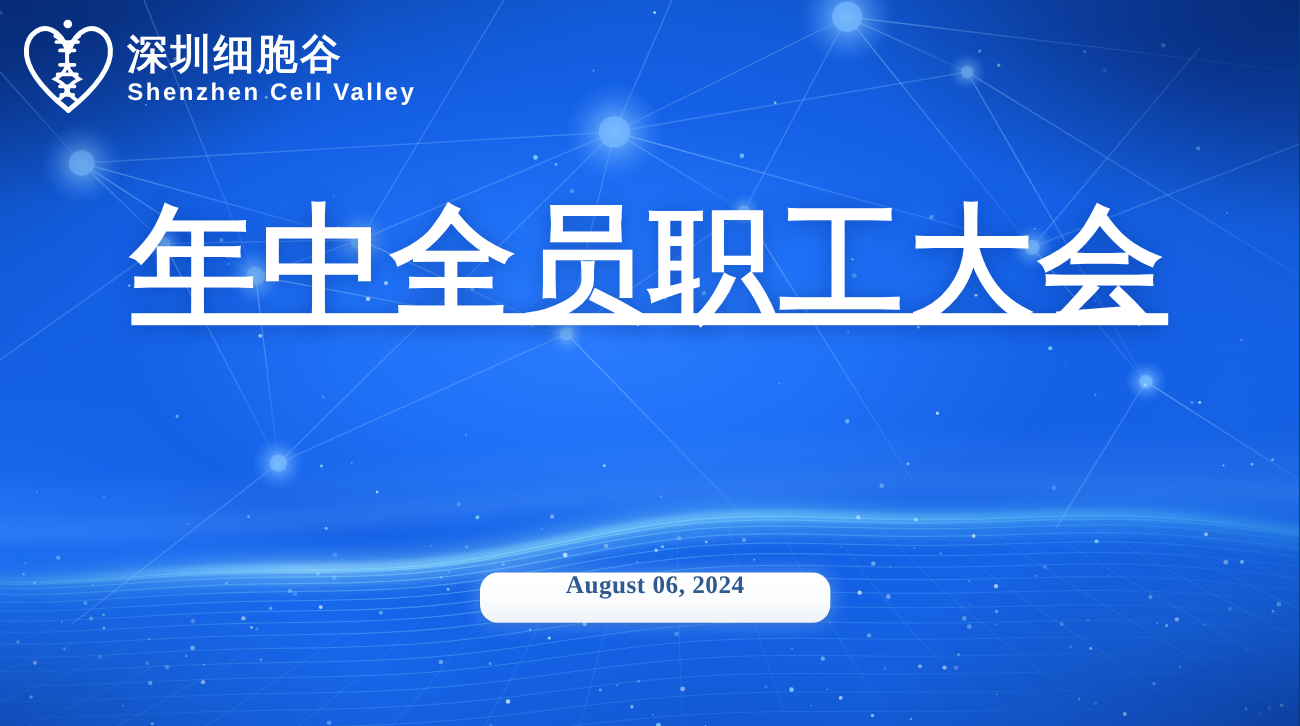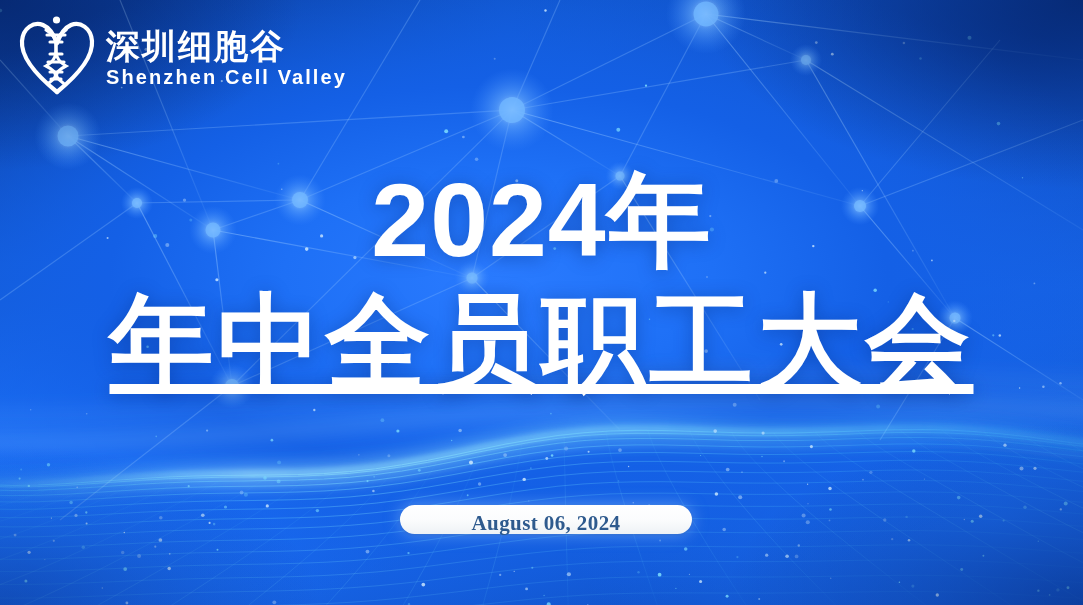--- a/index.html
+++ b/index.html
@@ -42,29 +42,28 @@
   }
 
   #bg-net, #bg-wave, #bg-dots { width: 100%; height: 100%; display: block; }
 
   
   #date-pill {
     position: absolute;
     left: 400px;
     top: 477px;
     width: 292px;
-    height: 29px;
+    height: 42px;
     border-radius: 15px;
     background: linear-gradient(180deg, #FFFFFF 0%, #FBFCFD 52%, #EEF2F6 100%);
     box-shadow: 0 0 16px rgba(150,200,255,0.55), 0 1px 3px rgba(0,30,90,0.25);
     display: flex;
-    align-items: flex-end;
+    align-items: flex-start;
     justify-content: center;
     z-index: 6;
-    margin-top: 28px;
   }
   #date-pill .date-text {
     font-family: "Liberation Serif", "DejaVu Serif", serif;
     font-weight: bold;
     font-size: 21px;
     letter-spacing: 0.4px;
     color: #2E5A8E;
     line-height: 1;
     white-space: nowrap;
   }
@@ -571,21 +570,20 @@
       </g>
       <circle cx="38.5" cy="6" r="3.6" fill="#FFFFFF"></circle>
     </svg>
     <div id="logo-wordmark">
       <div id="logo-cn">深圳细胞谷</div>
       <div id="logo-en">Shenzhen Cell Valley</div>
     </div>
   </div>
 
   <div id="title-block">
-    <div class="title-line" id="title-line-1">2024年</div>
     <div class="title-line" id="title-line-2">年中全员职工大会</div>
   </div>
 
   <div id="date-pill">
     <span class="date-text">August 06, 2024</span>
   </div>
 
 </div>
 
 </body></html>

